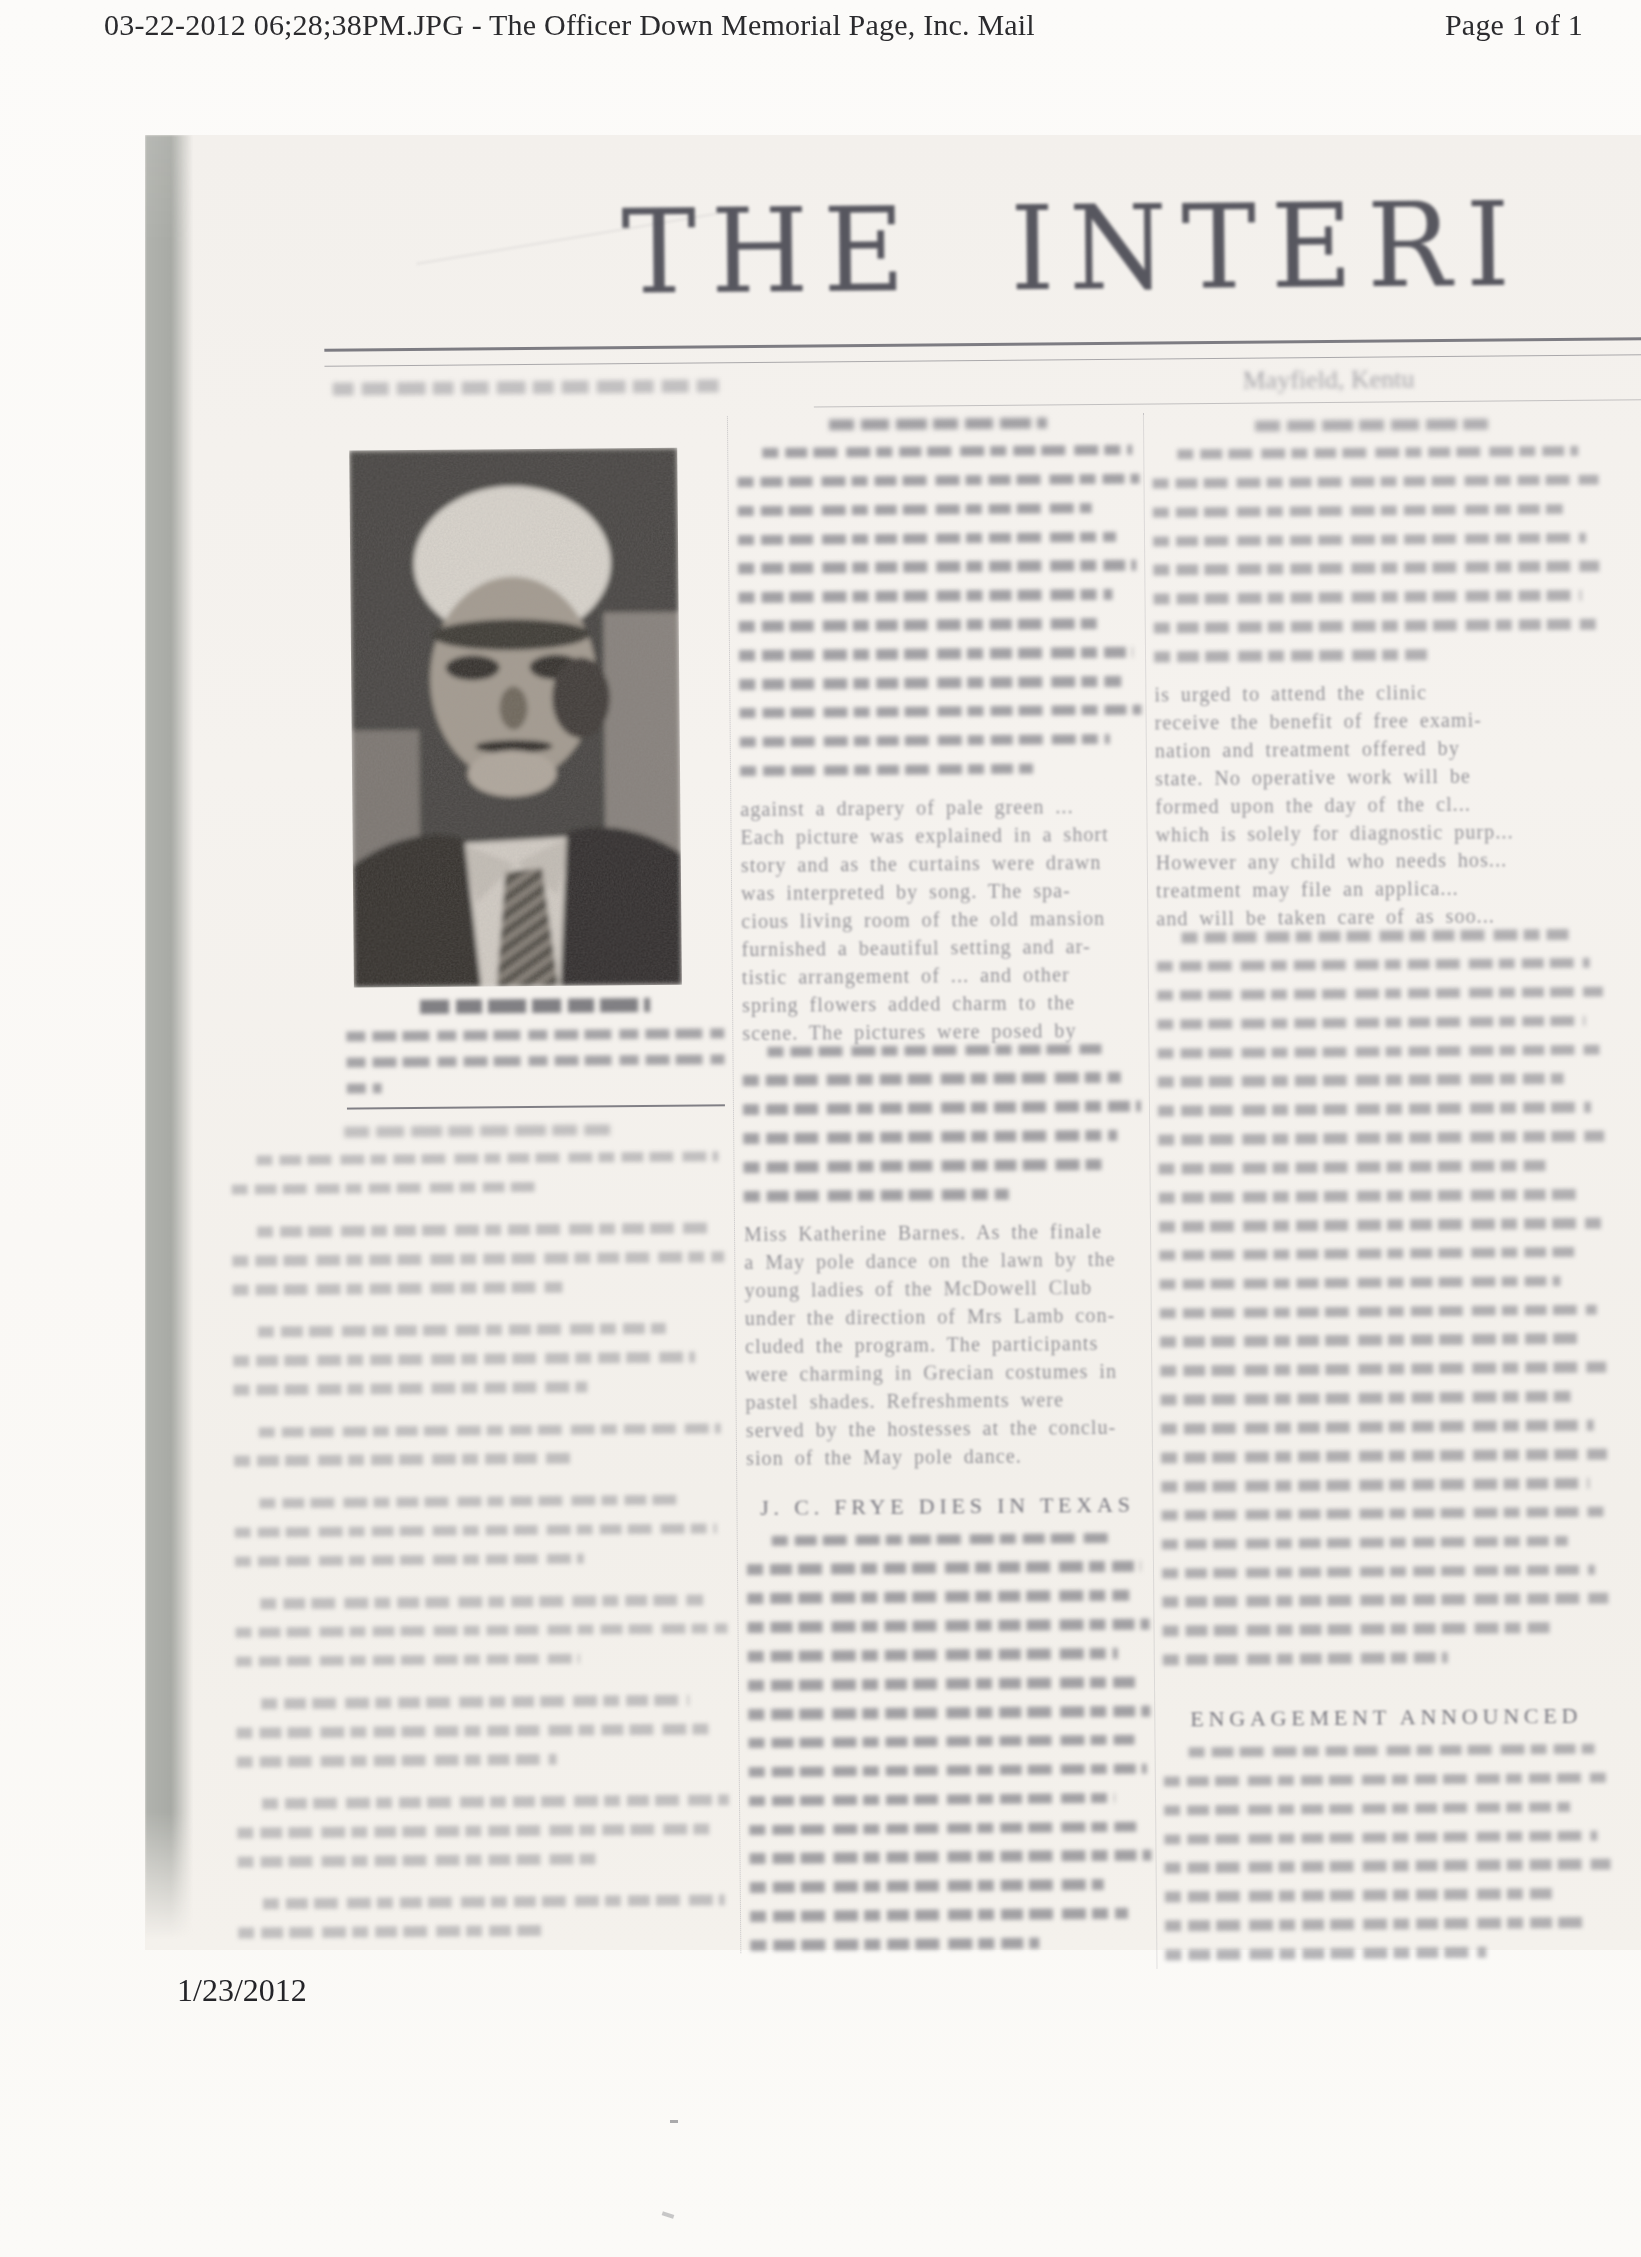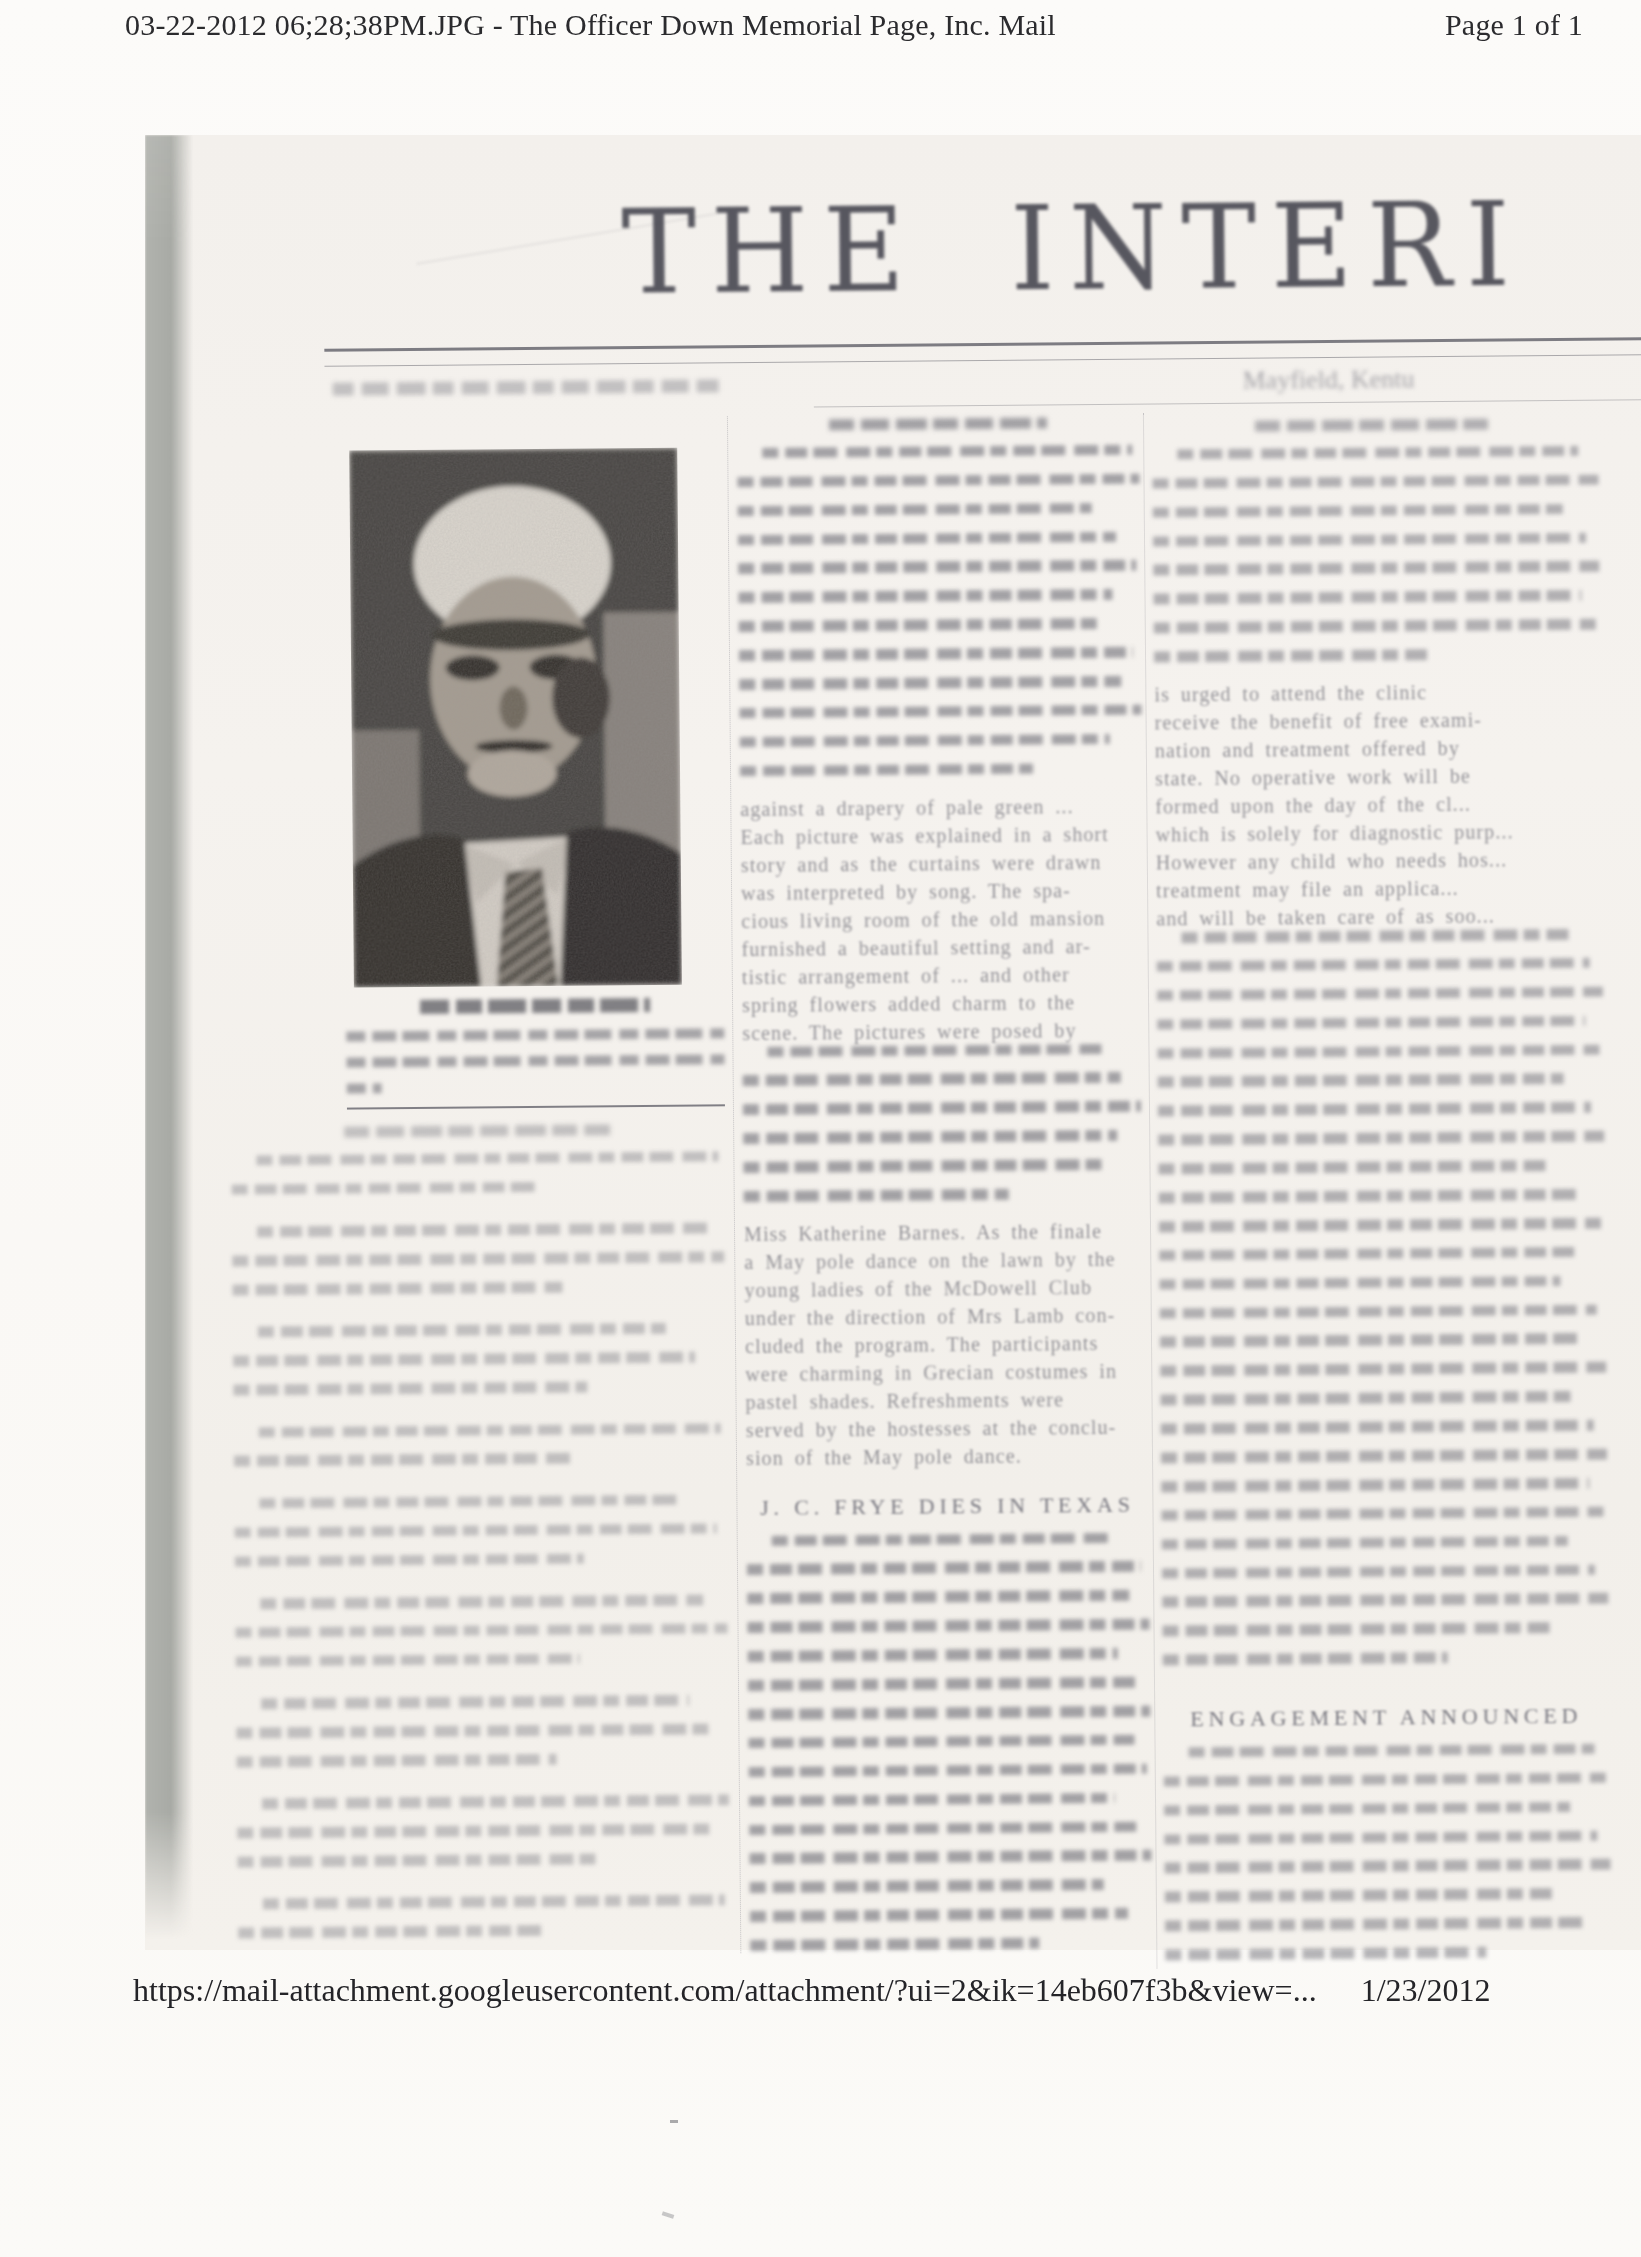--- a/index.html
+++ b/index.html
@@ -4,21 +4,21 @@
 <style>
   html,body{margin:0;padding:0;}
   body{
     width:1641px;height:2257px;position:relative;overflow:hidden;
     background:linear-gradient(180deg,#fcfbf9 0%,#faf8f5 55%,#fbfaf7 100%);
     font-family:"Liberation Serif", serif;
   }
   
   .print-header{position:absolute;top:7.7px;left:104px;right:58px;display:flex;justify-content:space-between;
     color:#2b2b2e;font-size:30px;letter-spacing:0.2px;}
-  .print-header .left{max-width:1159px;white-space:nowrap;margin-left:21px;}
+  .print-header .left{max-width:1159px;white-space:nowrap;}
   .print-footer{position:absolute;top:1972px;left:133px;right:58px;display:flex;color:#242428;font-size:32px;}
   .print-footer .url{white-space:nowrap;}
   .print-footer .date{margin-left:44px;}
   
   #scan-bg{position:absolute;left:145px;top:135px;width:1497px;height:1815px;
     background:linear-gradient(180deg,#f3f0ec 0%,#f5f2ee 35%,#f2efea 75%,#f4f1ec 100%);}
   #edge-shadow{position:absolute;left:145px;top:135px;width:48px;height:1804px;
     background:linear-gradient(90deg,#b1b3ae 0%,#a8aaa5 55%,rgba(168,170,165,0) 100%);
     filter:blur(1.2px);
     -webkit-mask-image:linear-gradient(180deg,rgba(0,0,0,.9) 0%,#000 6%,#000 93%,transparent 100%);
@@ -287,16 +287,15 @@
       <div class="smudge" style="width: 88%;"></div>
       <div class="smudge" style="width: 94%;"></div>
       <div class="smudge" style="width: 72%;"></div>
     </div>
 </div>
 
 <div class="speck" id="speck-1"></div>
 <div class="speck" id="speck-2"></div>
 
 <div class="print-footer">
-  <span class="url">https://mail-attachment.googleusercontent.com/attachment/?ui=2&amp;ik=14eb607f3b&amp;view=...</span>
   <span class="date">1/23/2012</span>
 </div>
 
 
 </body></html>

